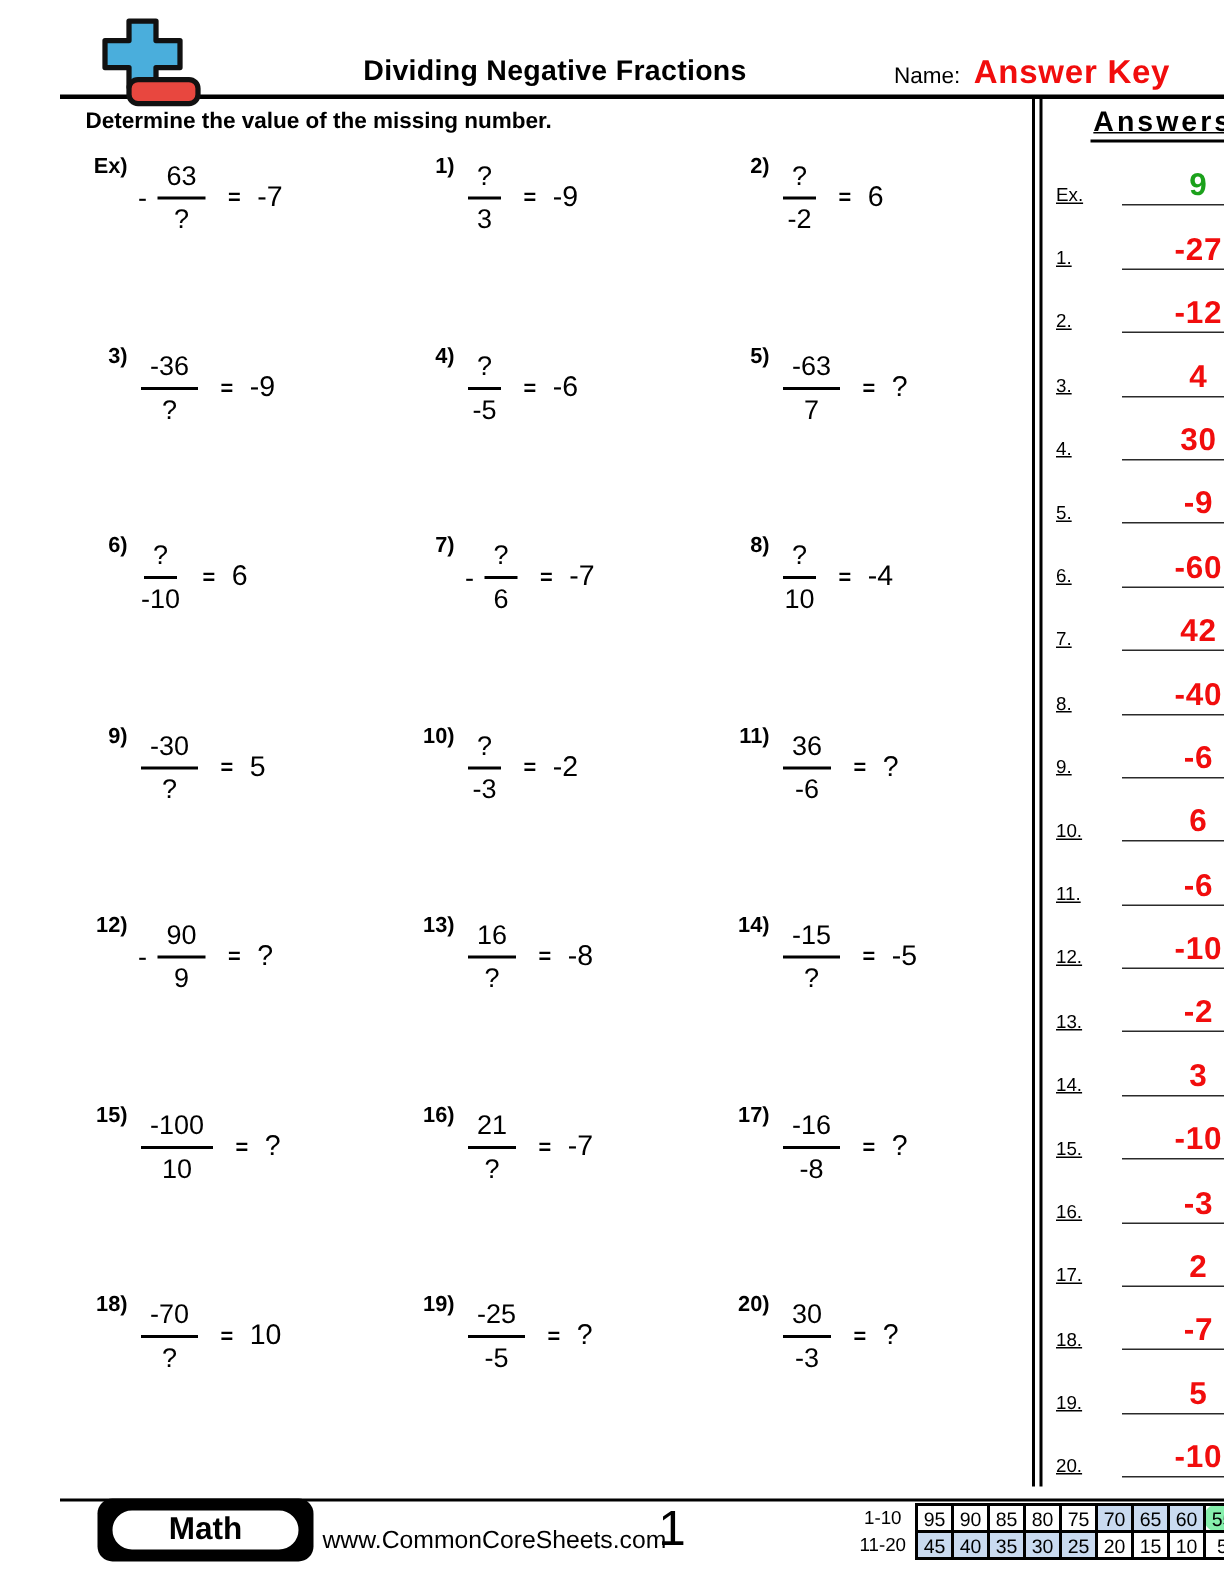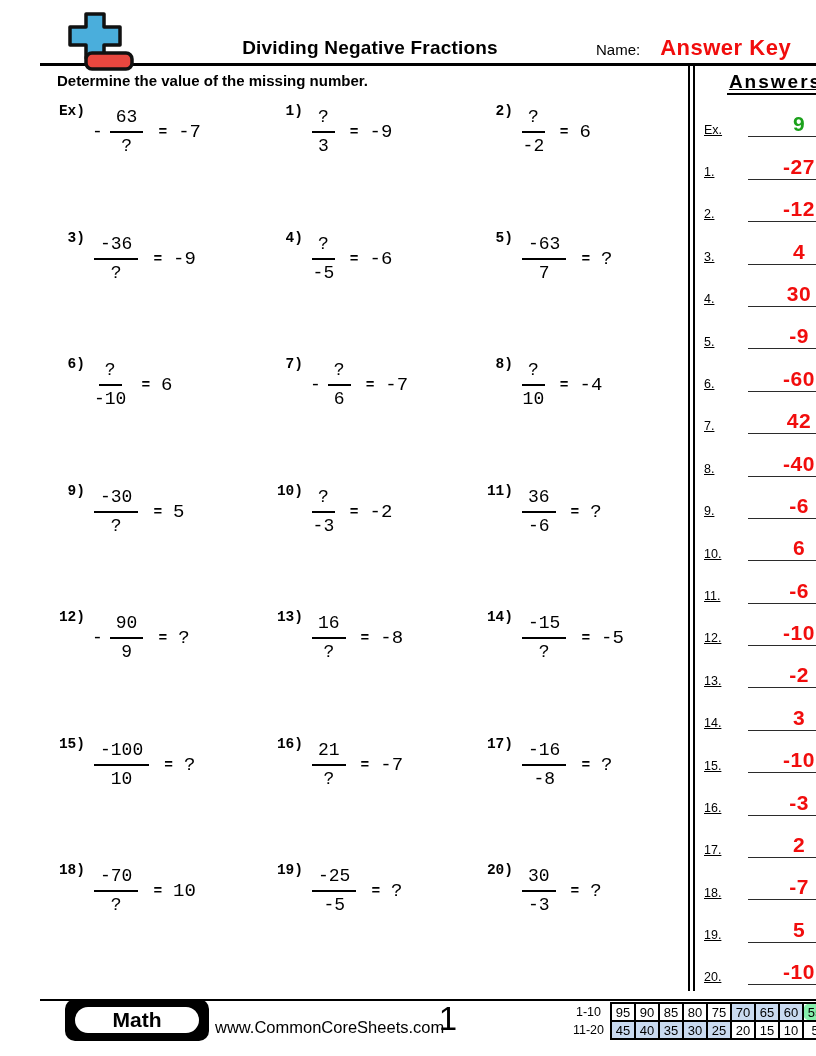--- a/index.html
+++ b/index.html
@@ -4,29 +4,29 @@
 <style>
   * { margin:0; padding:0; box-sizing:border-box; }
   html,body { background:#fff; }
   body { width:816px; height:1056px; font-family:"Liberation Sans",sans-serif; color:#000; }
   .page { position:relative; width:816px; height:1056px; background:#fff; overflow:hidden;margin-left:40px; }
 
   
   .header { position:relative; height:66px; border-bottom:3px solid #000; }
   .logo { position:absolute; left:26px; top:12px; width:68px; height:62px; z-index:2; }
   .title { position:absolute; left:0; width:660px; bottom:4px; text-align:center; font-size:19px; font-weight:bold; letter-spacing:.2px; }
-  .name-area { position:absolute; left:556px; bottom:2px; display:flex; align-items:baseline; gap:20px; }
+  .name-area { position:absolute; left:556px; bottom:2px; display:flex; align-items:baseline; gap:9px; }
   .name-label { font-size:15px; }
   .name-value { font-size:22px; font-weight:bold; letter-spacing:.5px; }
 
   
   .main { display:flex; height:925px; }
   .problems-area { width:648px; }
   .instruction { font-weight:bold; font-size:15px; padding:6px 0 0 17px; height:30px; }
-  .problems-grid { display:grid; grid-template-columns:218px 210px 1fr; grid-auto-rows:126.5px; padding-left:14px;font-family:Liberation Mono, monospace; }
+  .problems-grid { display:grid; grid-template-columns:218px 210px 1fr; grid-auto-rows:126.5px; padding-left:14px; }
   .problem { display:flex; align-items:center; height:58px; margin-top:7px; }
   .p-label { min-width:38px; text-align:right; font-weight:bold; font-size:14.5px; align-self:flex-start; padding-right:7px; }
   .p-minus { font-size:18px; margin-right:5px; }
   .fraction { display:inline-flex; flex-direction:column; align-items:center; margin:0 2px; }
   .f-num { font-size:18px; line-height:23px; padding:0 6px 2px; border-bottom:2px solid #000; text-align:center; }
   .f-den { font-size:18px; line-height:23px; padding-top:2px; text-align:center; }
   .p-eq { font-size:14.5px; font-weight:600; margin:0 11px 0 13px; }
   .p-res { font-size:19px; }
 
   

